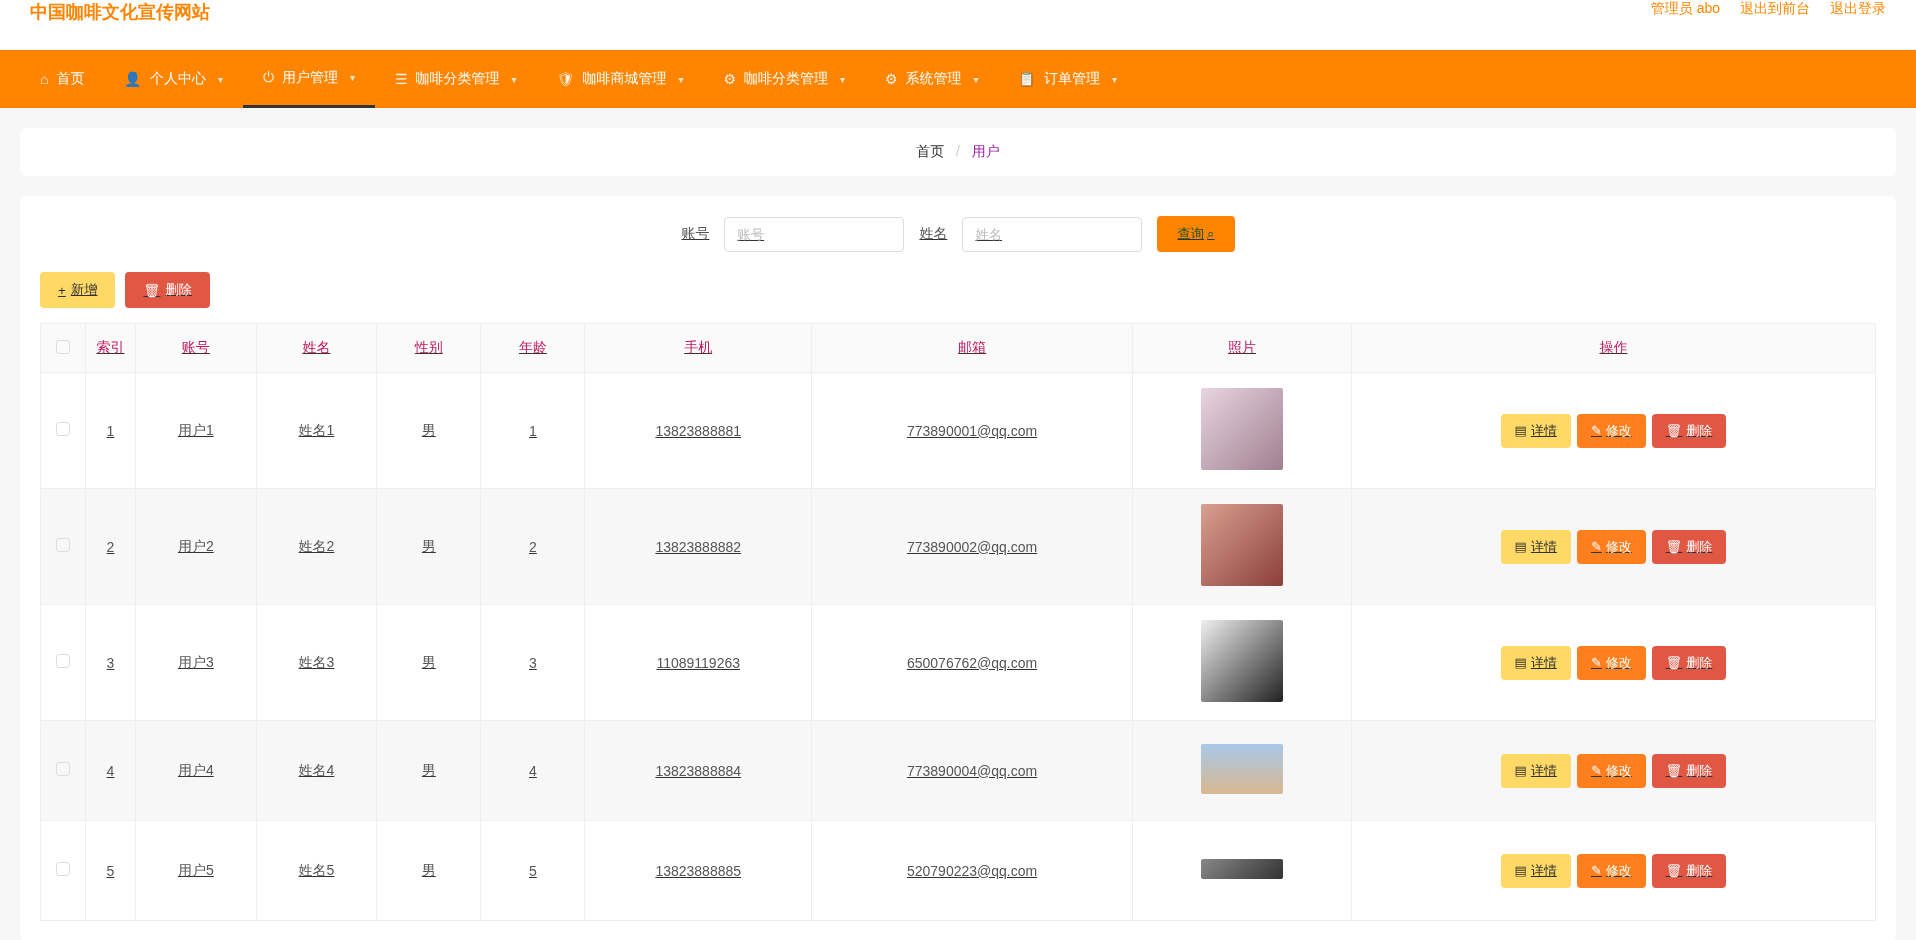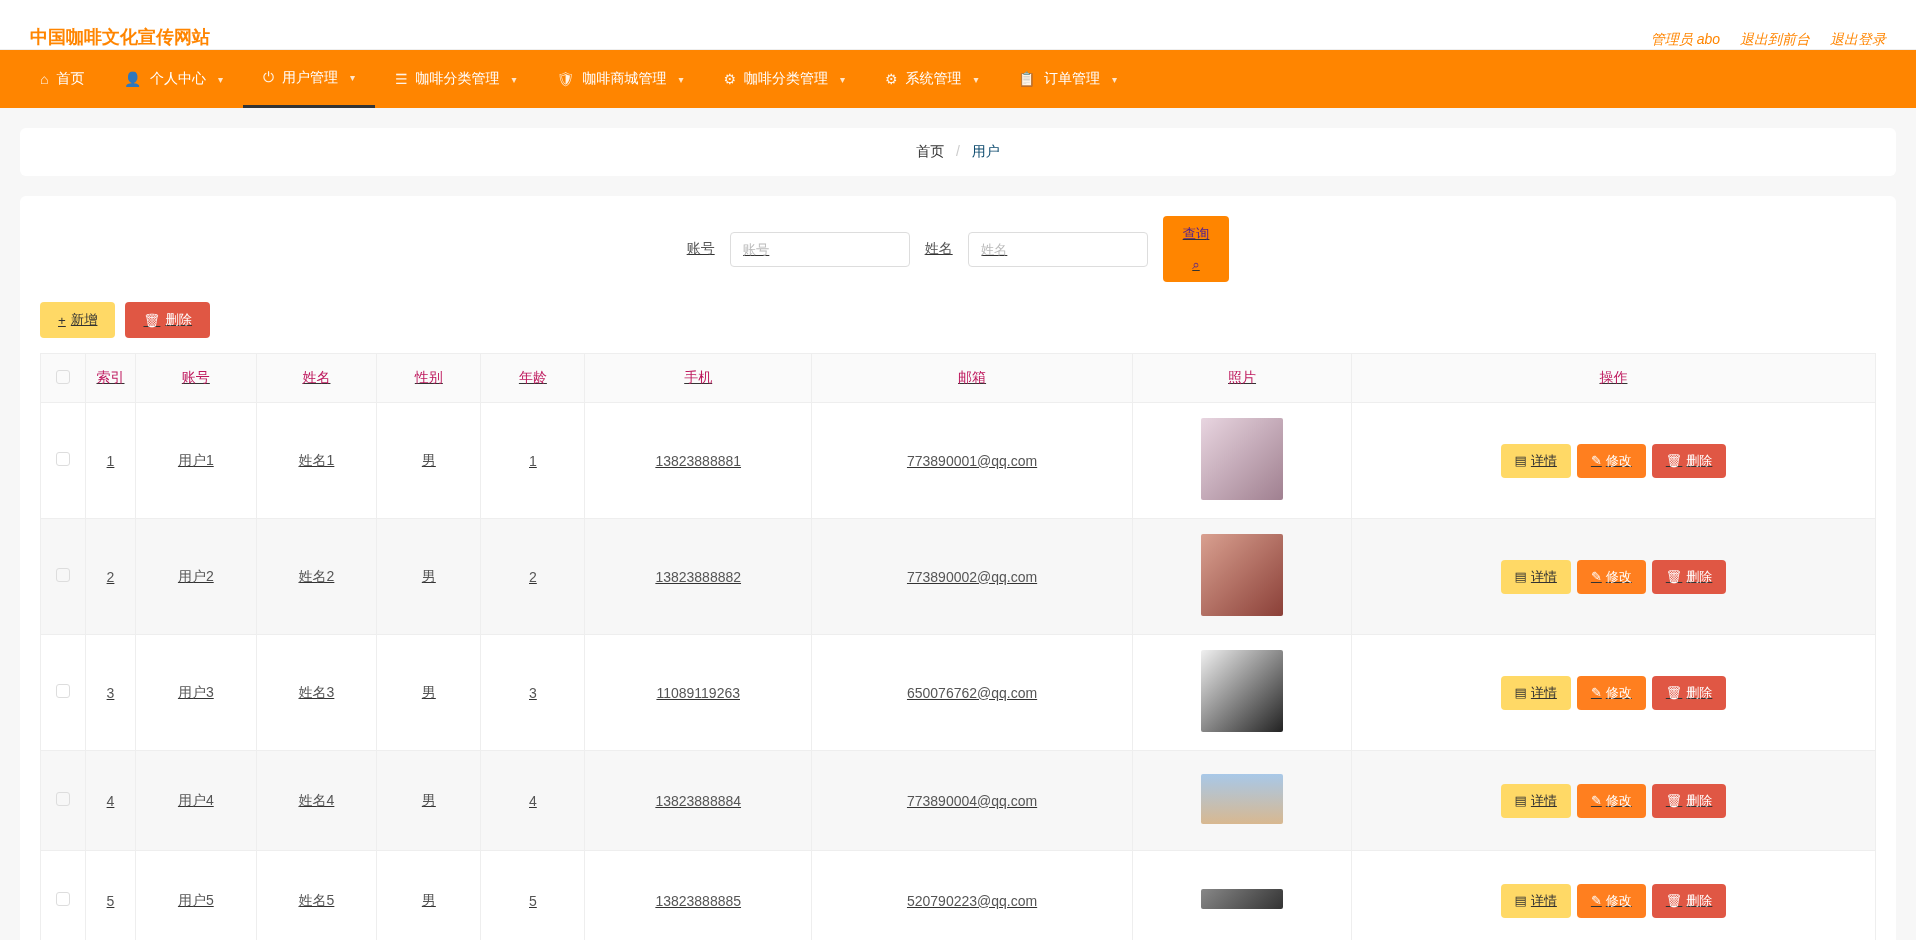--- a/index.html
+++ b/index.html
@@ -1,40 +1,40 @@
 <!DOCTYPE html>
 <html><head>
   <meta charset="utf-8">
   <style>
     * { margin: 0; padding: 0; box-sizing: border-box; }
     body { font-family: "Microsoft YaHei", Arial, sans-serif; background: #f7f7f7; color: #333; font-size: 14px; }
     
-    .header { background: #fff; height: 50px; display: flex; align-items: flex-end; justify-content: space-between; padding: 0 30px; border-bottom: 1px solid #eee; }
+    .header { background: #fff; height: 50px; display: flex; align-items: flex-start; justify-content: space-between; padding: 0 30px; border-bottom: 1px solid #eee; }
     .site-title { color: #ff8500; font-size: 18px; font-weight: bold; }
-    .header-right { display: flex; gap: 20px; font-style: italic; }
+    .header-right { display: flex; gap: 20px; }
     .header-link { color: #ff8500; cursor: pointer; }
     
     .main-nav { background: #ff8500; height: 58px; display: flex; align-items: stretch; padding: 0 20px; }
     .nav-item { display: flex; align-items: center; padding: 0 20px; color: #fff; cursor: pointer; gap: 8px; position: relative; }
     .nav-item.active { background: #ff8500; border-bottom: 3px solid #333; }
     .nav-icon { font-size: 14px; opacity: 0.9; }
     .nav-caret { font-size: 10px; opacity: 0.8; margin-left: 4px; }
     
     .content-wrap { padding: 20px; }
     .breadcrumb-bar { background: #fff; border-radius: 6px; padding: 15px 20px; text-align: center; margin-bottom: 20px; }
     .breadcrumb-bar .home { color: #333; font-weight: 500; }
     .breadcrumb-bar .sep { color: #ccc; margin: 0 8px; }
-    .breadcrumb-bar .current { color: #0c4a6e; }
+    .breadcrumb-bar .current { color: #a21caf; }
     
     .main-panel { background: #fff; border-radius: 6px; padding: 20px; text-decoration: underline; }
     .search-bar { display: flex; justify-content: center; align-items: center; gap: 15px; margin-bottom: 20px; }
     .search-label { color: #555; }
     .search-input { width: 180px; height: 35px; padding: 0 12px; border: 1px solid #ddd; border-radius: 4px; outline: none; }
     .search-input::placeholder { color: #bbb; }
-    .btn-search { background: #ff8500; color: #4c1d95; border: none; padding: 9px 20px; border-radius: 4px; cursor: pointer; display: inline-flex; align-items: center; gap: 14px; flex-direction: column; }
+    .btn-search { background: #ff8500; color: #14532d; border: none; padding: 9px 20px; border-radius: 4px; cursor: pointer; display: inline-flex; align-items: center; gap: 3px; }
     
     .toolbar { display: flex; gap: 10px; margin-bottom: 15px; }
     .btn-add { background: #ffd966; color: #333; border: none; padding: 9px 18px; border-radius: 4px; cursor: pointer; display: inline-flex; align-items: center; gap: 5px; }
     .btn-del-top { background: #e05744; color: #fff; border: none; padding: 9px 18px; border-radius: 4px; cursor: pointer; display: inline-flex; align-items: center; gap: 5px; }
     
     .data-table { width: 100%; border-collapse: collapse; border: 1px solid #eee; }
     .data-table th, .data-table td { border: 1px solid #eee; padding: 15px 10px; text-align: center; vertical-align: middle; }
     .data-table th { background: #fafafa; color: #be185d; font-weight: normal; }
     .data-table tbody tr:nth-child(even) { background: #f7f7f7; }
     .data-table tbody tr:nth-child(odd) { background: #fff; }

